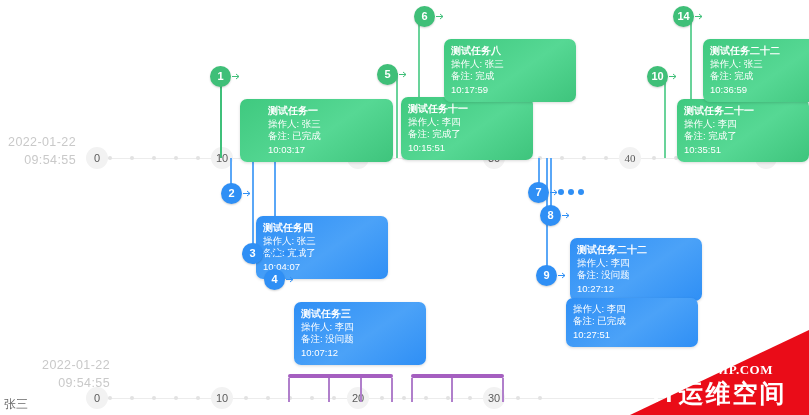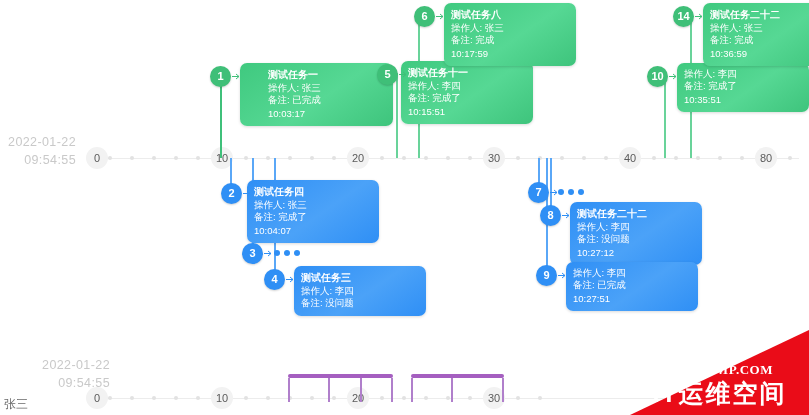--- a/index.html
+++ b/index.html
@@ -78,20 +78,21 @@
   .card{
     position:absolute;
     width:118px;
     border-radius:7px;
     padding:5px 7px 6px 7px;
     color:#ffffff;
     font-size:9.5px;
     line-height:12.4px;
     box-shadow:0 1px 3px rgba(0,0,0,.15);
     z-index:4;
+    margin-top:36px;
   }
   .card.green{background:linear-gradient(145deg,#3fc97f 0%,#56d894 55%,#3ec47c 100%);}
   .card.blue{background:linear-gradient(145deg,#2f8ff5 0%,#4ba2f8 55%,#2f8ff5 100%);}
   .card .title{font-weight:bold;font-size:10px;line-height:13px;margin-bottom:1px;}
   .card .row{white-space:nowrap;}
   .card .time{margin-top:1px;}
 
   
   .ellipsis{position:absolute;z-index:6;display:flex;gap:4px;align-items:center;}
   .ellipsis i{display:block;width:6px;height:6px;border-radius:50%;}
@@ -165,21 +166,21 @@
     <div class="tick-dot" style="left:588px;"></div>
     <div class="tick-dot" style="left:610px;"></div>
     <div class="tick-dot" style="left:632px;"></div>
     <div class="tick-dot" style="left:654px;"></div>
     <div class="tick-dot" style="left:702px;"></div>
 
     <div class="axis-label" style="left:0px;">0</div>
     <div class="axis-label" style="left:125px;">10</div>
     <div class="axis-label" style="left:261px;">20</div>
     <div class="axis-label" style="left:397px;">30</div>
-    <div class="axis-label" style="left:533px;">40</div>
+    <div class="axis-label" style="left:533px;font-family:Liberation Serif, serif;">40</div>
     <div class="axis-label" style="left:669px;">80</div>
   </div>
 
   <div class="stem green" style="left:220px;top:78px;height:80px;"></div>
   <div class="stem green-light" style="left:396px;top:73px;height:85px;"></div>
   <div class="stem green-light" style="left:418px;top:14px;height:144px;"></div>
   <div class="stem green-light" style="left:664px;top:75px;height:83px;"></div>
   <div class="stem green-light" style="left:690px;top:14px;height:144px;"></div>
 
   <div class="stem blue-light" style="left:230px;top:158px;height:38px;"></div>
@@ -228,20 +229,21 @@
     <div class="time">10:17:59</div>
   </div>
 
   <div class="node green" style="left:647px;top:66px;">10</div>
   <div class="arrow" style="left:669px;top:72px;">
     <svg width="9" height="9" viewBox="0 0 9 9">
         <path d="M0 4.5 L7 4.5 M4 2 L7 4.5 L4 7" stroke="#3fbf78" stroke-width="1" fill="none"></path>
       </svg>
   </div>
   <div class="card green" style="left:677px;top:63px;">
+    <div class="title">测试任务二十一</div>
     <div class="row">操作人: 李四</div>
     <div class="row">备注: 完成了</div>
     <div class="time">10:35:51</div>
   </div>
 
   <div class="node green" style="left:673px;top:6px;">14</div>
   <div class="arrow" style="left:695px;top:12px;">
     <svg width="9" height="9" viewBox="0 0 9 9">
         <path d="M0 4.5 L7 4.5 M4 2 L7 4.5 L4 7" stroke="#3fbf78" stroke-width="1" fill="none"></path>
       </svg>
@@ -252,21 +254,21 @@
     <div class="row">备注: 完成</div>
     <div class="time">10:36:59</div>
   </div>
 
   <div class="node blue" style="left:221px;top:183px;">2</div>
   <div class="arrow" style="left:243px;top:189px;">
     <svg width="9" height="9" viewBox="0 0 9 9">
         <path d="M0 4.5 L7 4.5 M4 2 L7 4.5 L4 7" stroke="#2f8ff5" stroke-width="1" fill="none"></path>
       </svg>
   </div>
-  <div class="card blue" style="left:247px;top:180px;">
+  <div class="card blue" style="left:256px;top:180px;">
     <div class="title">测试任务四</div>
     <div class="row">操作人: 张三</div>
     <div class="row">备注: 完成了</div>
     <div class="time">10:04:07</div>
   </div>
 
   <div class="node blue" style="left:242px;top:243px;">3</div>
   <div class="arrow" style="left:264px;top:249px;">
     <svg width="9" height="9" viewBox="0 0 9 9">
         <path d="M0 4.5 L7 4.5 M4 2 L7 4.5 L4 7" stroke="#2f8ff5" stroke-width="1" fill="none"></path>
@@ -281,20 +283,21 @@
   <div class="node blue" style="left:264px;top:269px;">4</div>
   <div class="arrow" style="left:286px;top:275px;">
     <svg width="9" height="9" viewBox="0 0 9 9">
         <path d="M0 4.5 L7 4.5 M4 2 L7 4.5 L4 7" stroke="#2f8ff5" stroke-width="1" fill="none"></path>
       </svg>
   </div>
   <div class="card blue" style="left:294px;top:266px;">
     <div class="title">测试任务三</div>
     <div class="row">操作人: 李四</div>
     <div class="row">备注: 没问题</div>
+    <div class="time">10:07:12</div>
   </div>
 
   <div class="node blue" style="left:528px;top:182px;">7</div>
   <div class="arrow" style="left:550px;top:188px;">
     <svg width="9" height="9" viewBox="0 0 9 9">
         <path d="M0 4.5 L7 4.5 M4 2 L7 4.5 L4 7" stroke="#2f8ff5" stroke-width="1" fill="none"></path>
       </svg>
   </div>
   <div class="ellipsis blue" style="left:558px;top:189px;">
     <i></i>

